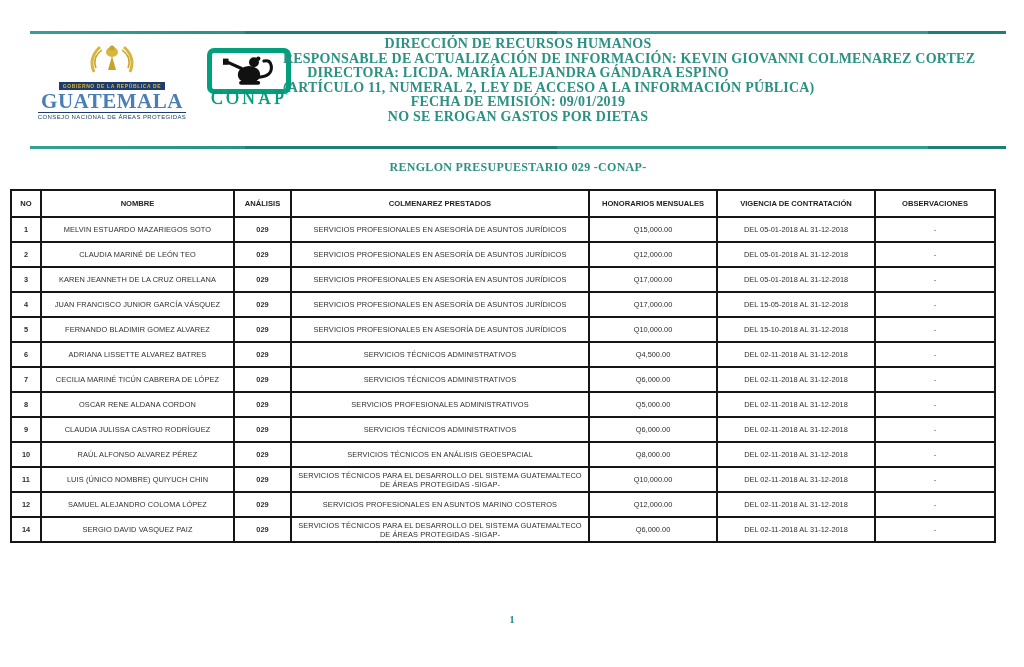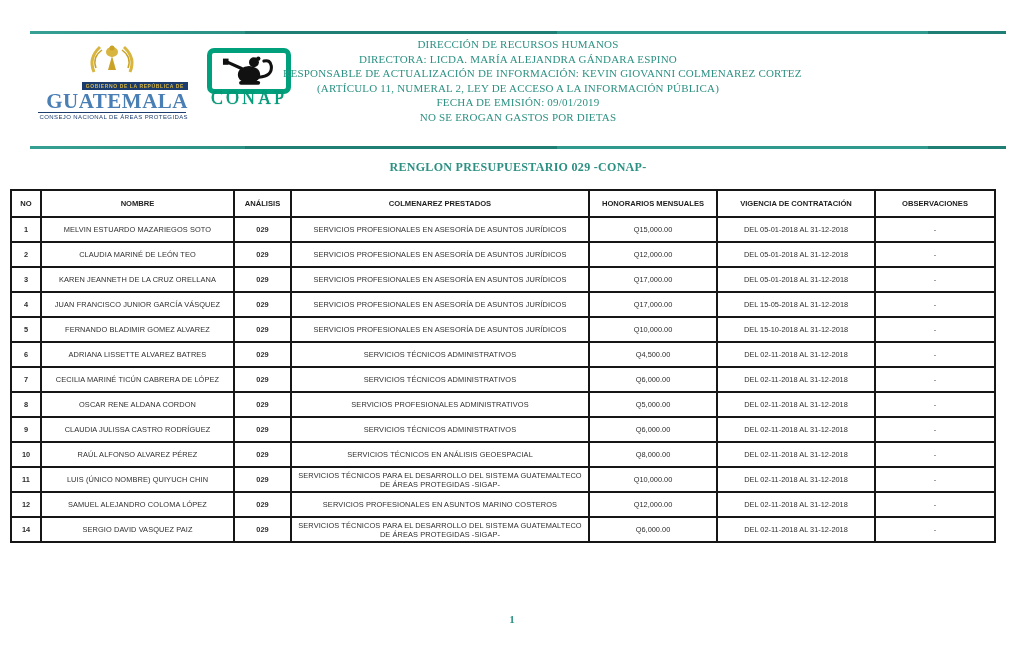--- a/index.html
+++ b/index.html
@@ -5,39 +5,39 @@
   html,body{margin:0;padding:0;}
   body{
     width:1024px;height:667px;position:relative;background:#ffffff;
     font-family:"Liberation Sans", sans-serif;overflow:hidden;
   }
   .rule{position:absolute;height:3px;background:linear-gradient(90deg,#35a093 0%,#2a9184 22%,#1f7f74 22%,#1f7f74 54%,#2f9a8d 54%,#2f9a8d 92%,#1f7f74 92%);}
   #rule-top{left:30px;top:31px;width:976px;}
   #rule-bottom{left:30px;top:146px;width:976px;}
 
   
-  #logo-guatemala{position:absolute;left:36px;top:42px;width:152px;text-align:right;}
+  #logo-guatemala{position:absolute;left:36px;top:42px;width:152px;text-align:center;}
   #gt-emblem{display:block;margin:0 auto;}
   #gt-strip{display:inline-block;background:#1c3c6e;color:#d8b53e;font-size:5px;font-weight:bold;
     letter-spacing:.6px;padding:1px 4px;line-height:6px;white-space:nowrap;}
   #gt-name{font-family:"Liberation Serif", serif;font-size:21px;font-weight:bold;color:#4a7fb5;
     letter-spacing:.5px;line-height:20px;margin-top:-1px;}
   #gt-line{height:1px;background:#1c3c6e;margin:1px 2px;}
   #gt-sub{font-size:6px;color:#1c3c6e;letter-spacing:.4px;white-space:nowrap;}
 
   
   #logo-conap{position:absolute;left:201px;top:48px;width:96px;text-align:center;}
   #conap-frame{width:74px;height:36px;margin:0 auto;background:#ffffff;border:5px solid #00a07c;
     border-radius:7px;display:flex;align-items:center;justify-content:center;}
   #conap-word{font-family:"Liberation Serif", serif;font-size:18px;font-weight:normal;color:#00a07c;
     letter-spacing:3px;line-height:16px;margin-top:-4px;text-shadow:0 0 1px #046b55;}
 
   
   #header-block{position:absolute;left:283px;top:37px;width:470px;text-align:center;}
-  .hline{font-family:"Liberation Serif", serif;font-weight:normal;color:#2c9183;font-size:11px;
+  .hline{font-family:"Liberation Serif", serif;font-weight:bold;color:#2c9183;font-size:14px;
     line-height:14.6px;letter-spacing:.2px;white-space:nowrap;}
 
   
   #doc-title{position:absolute;left:283px;top:160px;width:470px;text-align:center;
     font-family:"Liberation Serif", serif;font-weight:bold;color:#2c9183;font-size:12px;letter-spacing:.3px;}
 
   
   #tbl-wrap{position:absolute;left:10px;top:189px;width:984px;}
   table{border-collapse:collapse;table-layout:fixed;width:984px;}
   th,td{border:2px solid #161616;text-align:center;vertical-align:middle;
@@ -82,22 +82,22 @@
       <rect x="8" y="4" width="9" height="10" fill="#111"></rect>
       <path d="M66,34 q22,-2 20,-18 q-2,-11 -12,-8" fill="none" stroke="#111" stroke-width="5" stroke-linecap="round"></path>
       <rect x="34" y="40" width="34" height="6" rx="3" fill="#111"></rect>
     </svg>
   </div>
   <div id="conap-word">CONAP</div>
 </div>
 
 <div id="header-block">
   <div class="hline">DIRECCIÓN DE RECURSOS HUMANOS</div>
+  <div class="hline">RESPONSABLE DE ACTUALIZACIÓN DE INFORMACIÓN: KEVIN GIOVANNI COLMENAREZ CORTEZ</div>
   <div class="hline">DIRECTORA: LICDA. MARÍA ALEJANDRA GÁNDARA ESPINO</div>
-  <div class="hline">RESPONSABLE DE ACTUALIZACIÓN DE INFORMACIÓN: KEVIN GIOVANNI COLMENAREZ CORTEZ</div>
   <div class="hline">(ARTÍCULO 11, NUMERAL 2, LEY DE ACCESO A LA INFORMACIÓN PÚBLICA)</div>
   <div class="hline">FECHA DE EMISIÓN: 09/01/2019</div>
   <div class="hline">NO SE EROGAN GASTOS POR DIETAS</div>
 </div>
 
 <div class="rule" id="rule-bottom"></div>
 
 <div id="doc-title">RENGLON PRESUPUESTARIO 029 -CONAP-</div>
 
 <div id="tbl-wrap">

